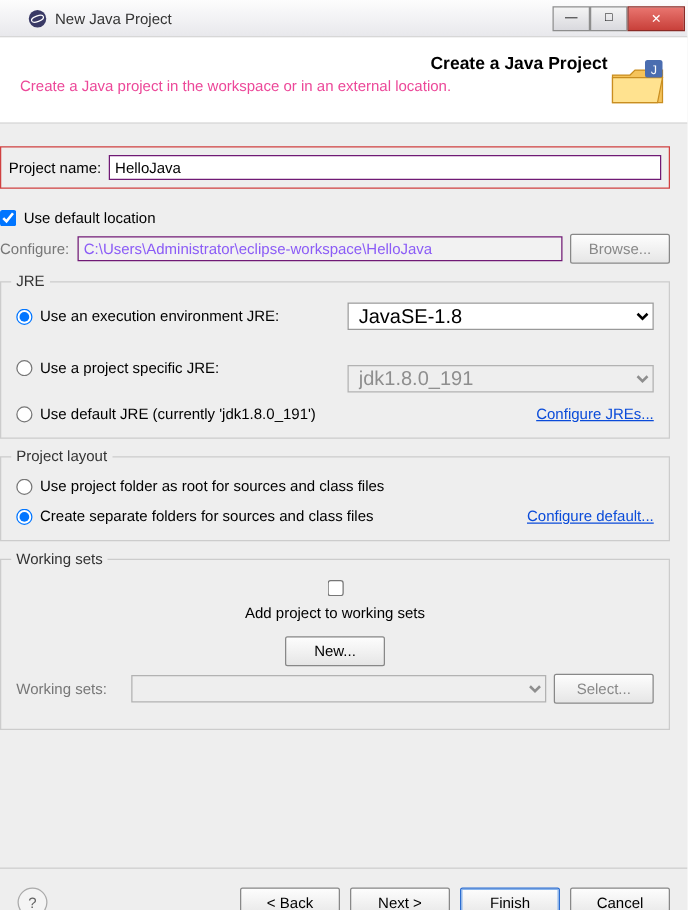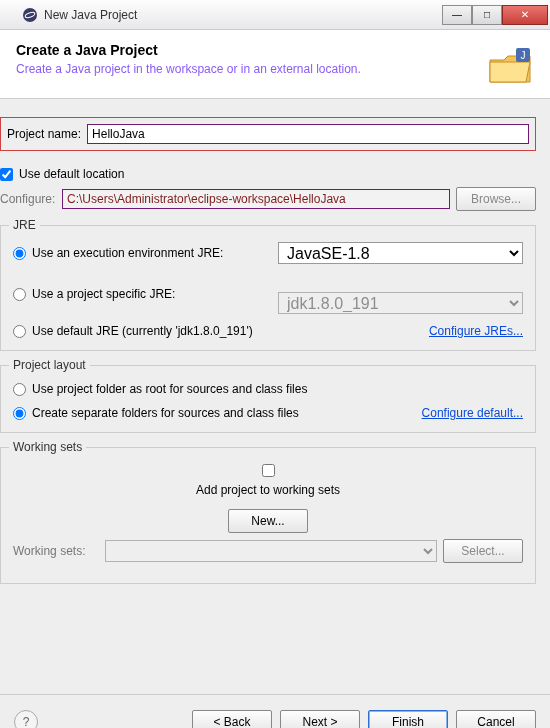--- a/index.html
+++ b/index.html
@@ -34,35 +34,35 @@
   font-size:10px; cursor:pointer;
 }
 .win-btn.close { background: linear-gradient(#e9756f,#c8403a); color:#fff; border-color:#8a2a25; width:46px;}
 .header {
   padding: 12px 16px 8px 16px;
   border-bottom: 1px solid #ccc;
   background: #fff;
   display:flex; align-items:flex-start;
 }
 .header-text { flex:1; }
-.header-title { font-size: 14px; font-weight: bold; margin-bottom: 4px; }
-.header-desc { font-size: 12px; color: #8b5cf6; }
+.header-title { font-size: 14px; font-weight: bold; margin-bottom: 4px; text-align: right; }
+.header-desc { font-size: 12px; color: #ec4899; }
 .header-icon { width:48px; height:48px; }
 .content {
   background: #eeeeee;
   padding: 18px 14px 10px 0;
   height: 595px;
   overflow:auto;
 }
 .row { display:flex; align-items:center; margin-bottom:8px; gap:6px; }
 .row label { font-size:12px; }
 input[type="text"] {
   border:1px solid #701a75; background:#fff; height:20px; padding:2px 4px; font-size:12px; flex:1;
 }
-input[type="text"].disabled { background:#f2f2f2; color:#7f1d1d; }
+input[type="text"].disabled { background:#f2f2f2; color:#8b5cf6; }
 .project-name-row { border:1px solid #d04040; padding:6px; background:#eeeeee; }
 .section {
   border:1px solid #ccc; border-radius:0; padding:10px 12px 12px 12px; margin-top:14px; position:relative; background:#eeeeee;
 }
 .section-title {
   position:absolute; top:-8px; left:8px; background:#eeeeee; padding:0 4px; font-size:12px; color:#333;
 }
 .radio-row { display:flex; align-items:center; margin-top:10px; gap:6px; }
 .radio-row:first-of-type { margin-top:6px; }
 select {

